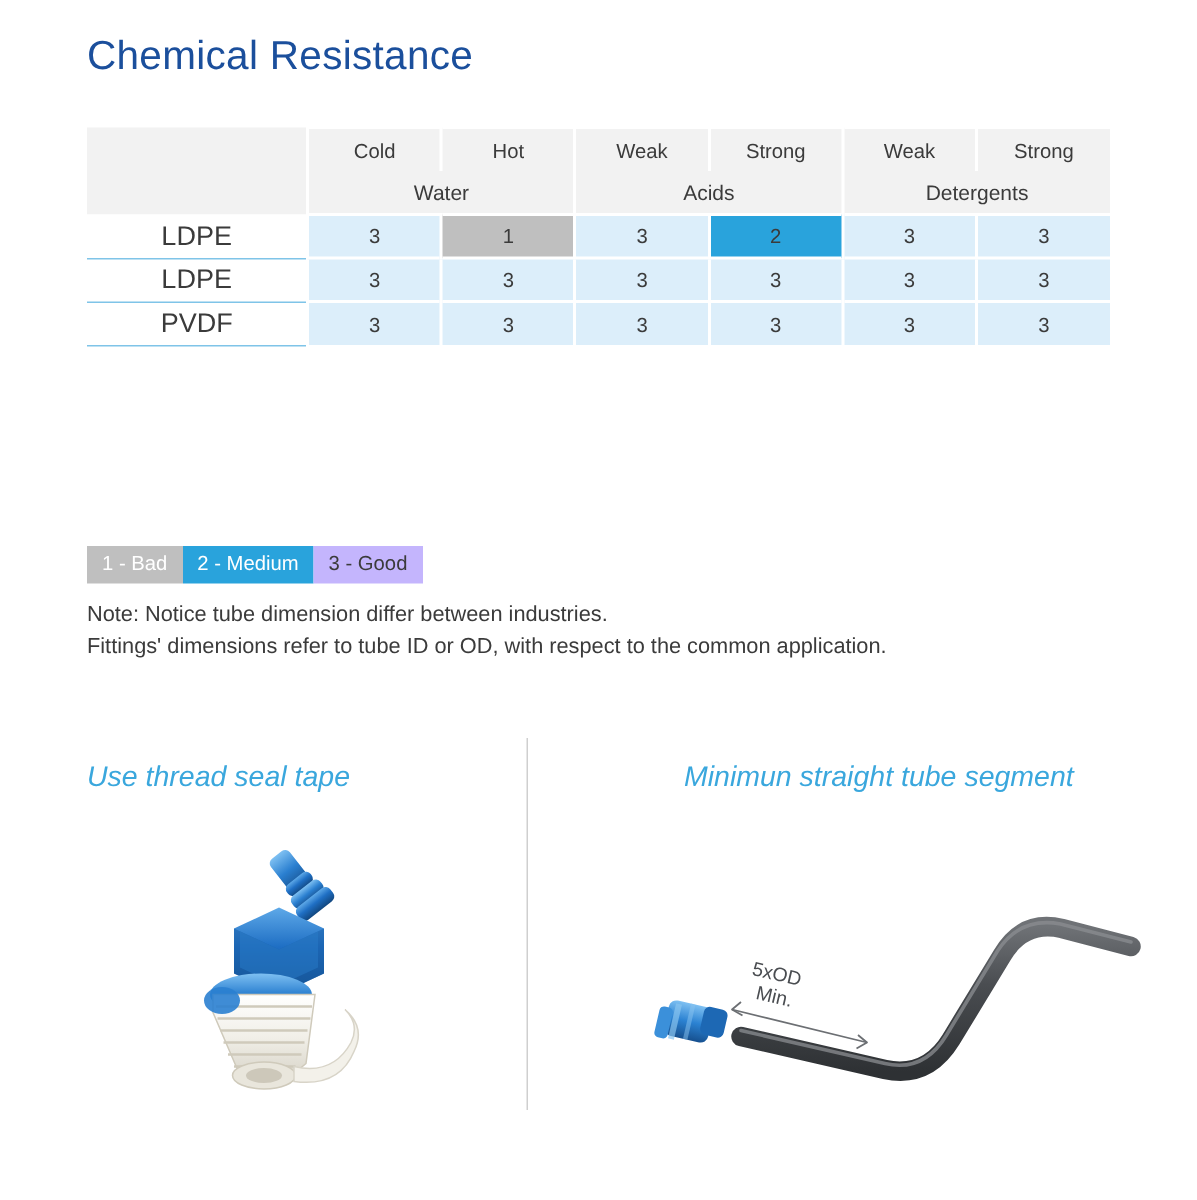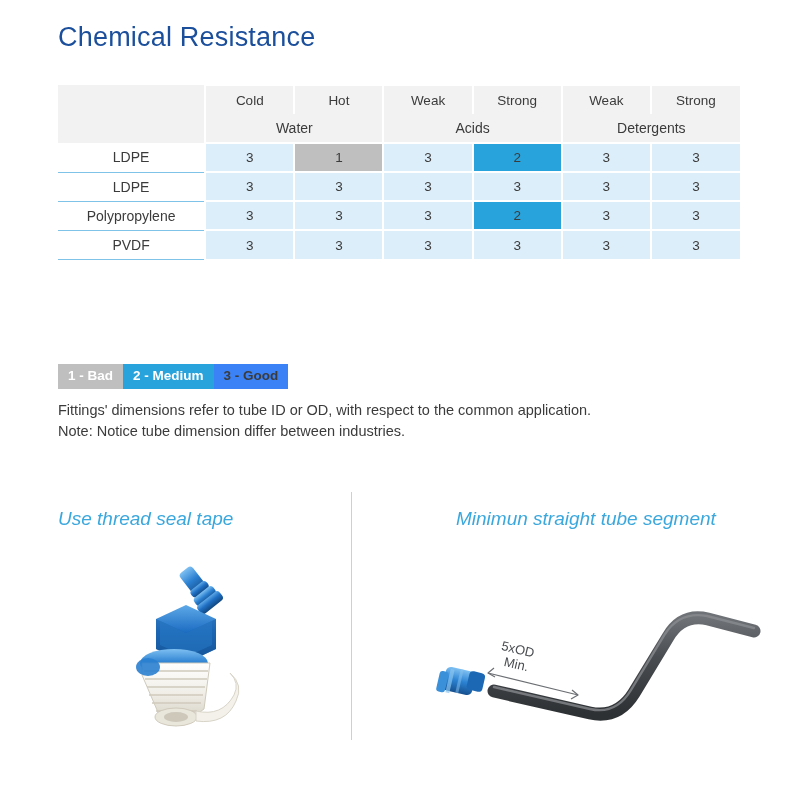--- a/index.html
+++ b/index.html
@@ -57,48 +57,47 @@
     font-size: 13.5px;
     color: #2e2e2e;
     border-left: 2px solid #ffffff;
     border-top: 2px solid #ffffff;
   }
   td.rowlabel {
     text-align: left;
     padding-left: 8px;
     background: #ffffff;
     border-bottom: 1px solid #7fc4e8;
-    font-size: 14px;
+    font-size: 18px;
     color: #3b3b3b;
     width: 147px;
   }
   td.v {
     width: 89px;
     border-left: 2px solid #ffffff;
     border-top: 2px solid #ffffff;
   }
   .g3 { background: #dceefa; }
   .g2 { background: #29a3dc; color: #ffffff; }
   .g1 { background: #bfbfbf; color: #ffffff; }
 
   
   .legend {
     position: absolute;
     left: 58px; top: 364px;
     display: flex;
     font-size: 13.5px;
-    font-weight: bold;
   }
   .legend div {
     padding: 4px 10px 5px 10px;
     line-height: 16px;
   }
   .lg1 { background: #bfbfbf; color: #ffffff; }
   .lg2 { background: #29a3dc; color: #ffffff; }
-  .lg3 { background: #3b82f6; color: #3b3b3b; }
+  .lg3 { background: #c4b5fd; color: #3b3b3b; }
 
   
   .note {
     position: absolute;
     left: 58px; top: 400px;
     width: 730px;
     font-size: 14.5px;
     line-height: 21px;
     color: #3b3b3b;
   }
@@ -162,49 +161,40 @@
       <tr>
         <td class="rowlabel">LDPE</td>
         <td class="v g3">3</td>
         <td class="v g3">3</td>
         <td class="v g3">3</td>
         <td class="v g3">3</td>
         <td class="v g3">3</td>
         <td class="v g3">3</td>
       </tr>
       <tr>
-        <td class="rowlabel">Polypropylene</td>
-        <td class="v g3">3</td>
-        <td class="v g3">3</td>
-        <td class="v g3">3</td>
-        <td class="v g2">2</td>
-        <td class="v g3">3</td>
-        <td class="v g3">3</td>
-      </tr>
-      <tr>
         <td class="rowlabel">PVDF</td>
         <td class="v g3">3</td>
         <td class="v g3">3</td>
         <td class="v g3">3</td>
         <td class="v g3">3</td>
         <td class="v g3">3</td>
         <td class="v g3">3</td>
       </tr>
     </tbody>
   </table>
 
   <div class="legend">
     <div class="lg1">1 - Bad</div>
     <div class="lg2">2 - Medium</div>
     <div class="lg3">3 - Good</div>
   </div>
 
   <div class="note">
+    <div>Note: Notice tube dimension differ between industries.</div>
     <div>Fittings' dimensions refer to tube ID or OD, with respect to the common application.</div>
-    <div>Note: Notice tube dimension differ between industries.</div>
   </div>
 
   <div class="divider"></div>
 
   <div class="panel-title pt-left">Use thread seal tape</div>
   <div class="panel-title pt-right">Minimun straight tube segment</div>
 
   <div class="figure fig-left">
     <svg width="280" height="200" viewBox="0 0 280 200">
       <defs>

